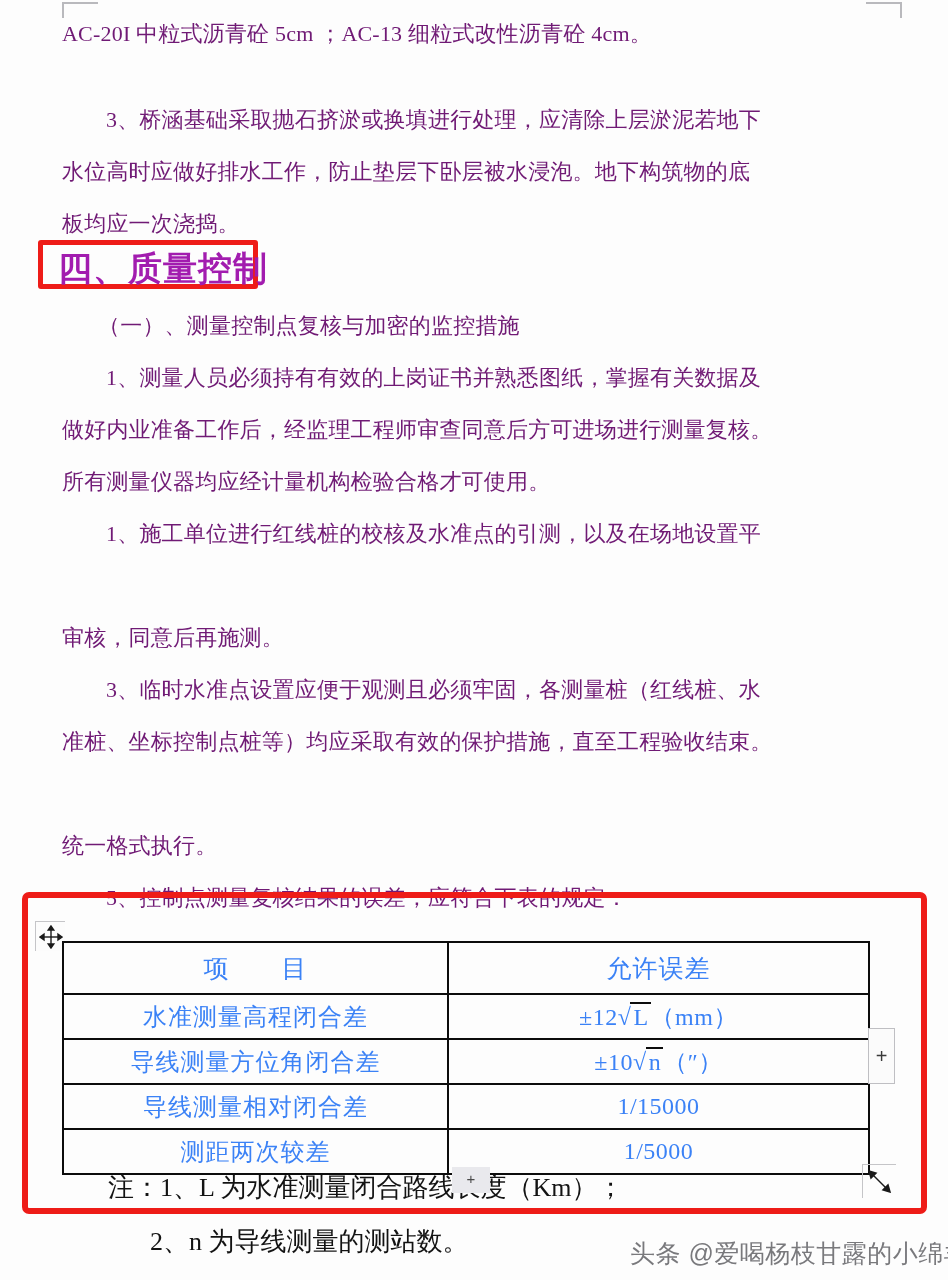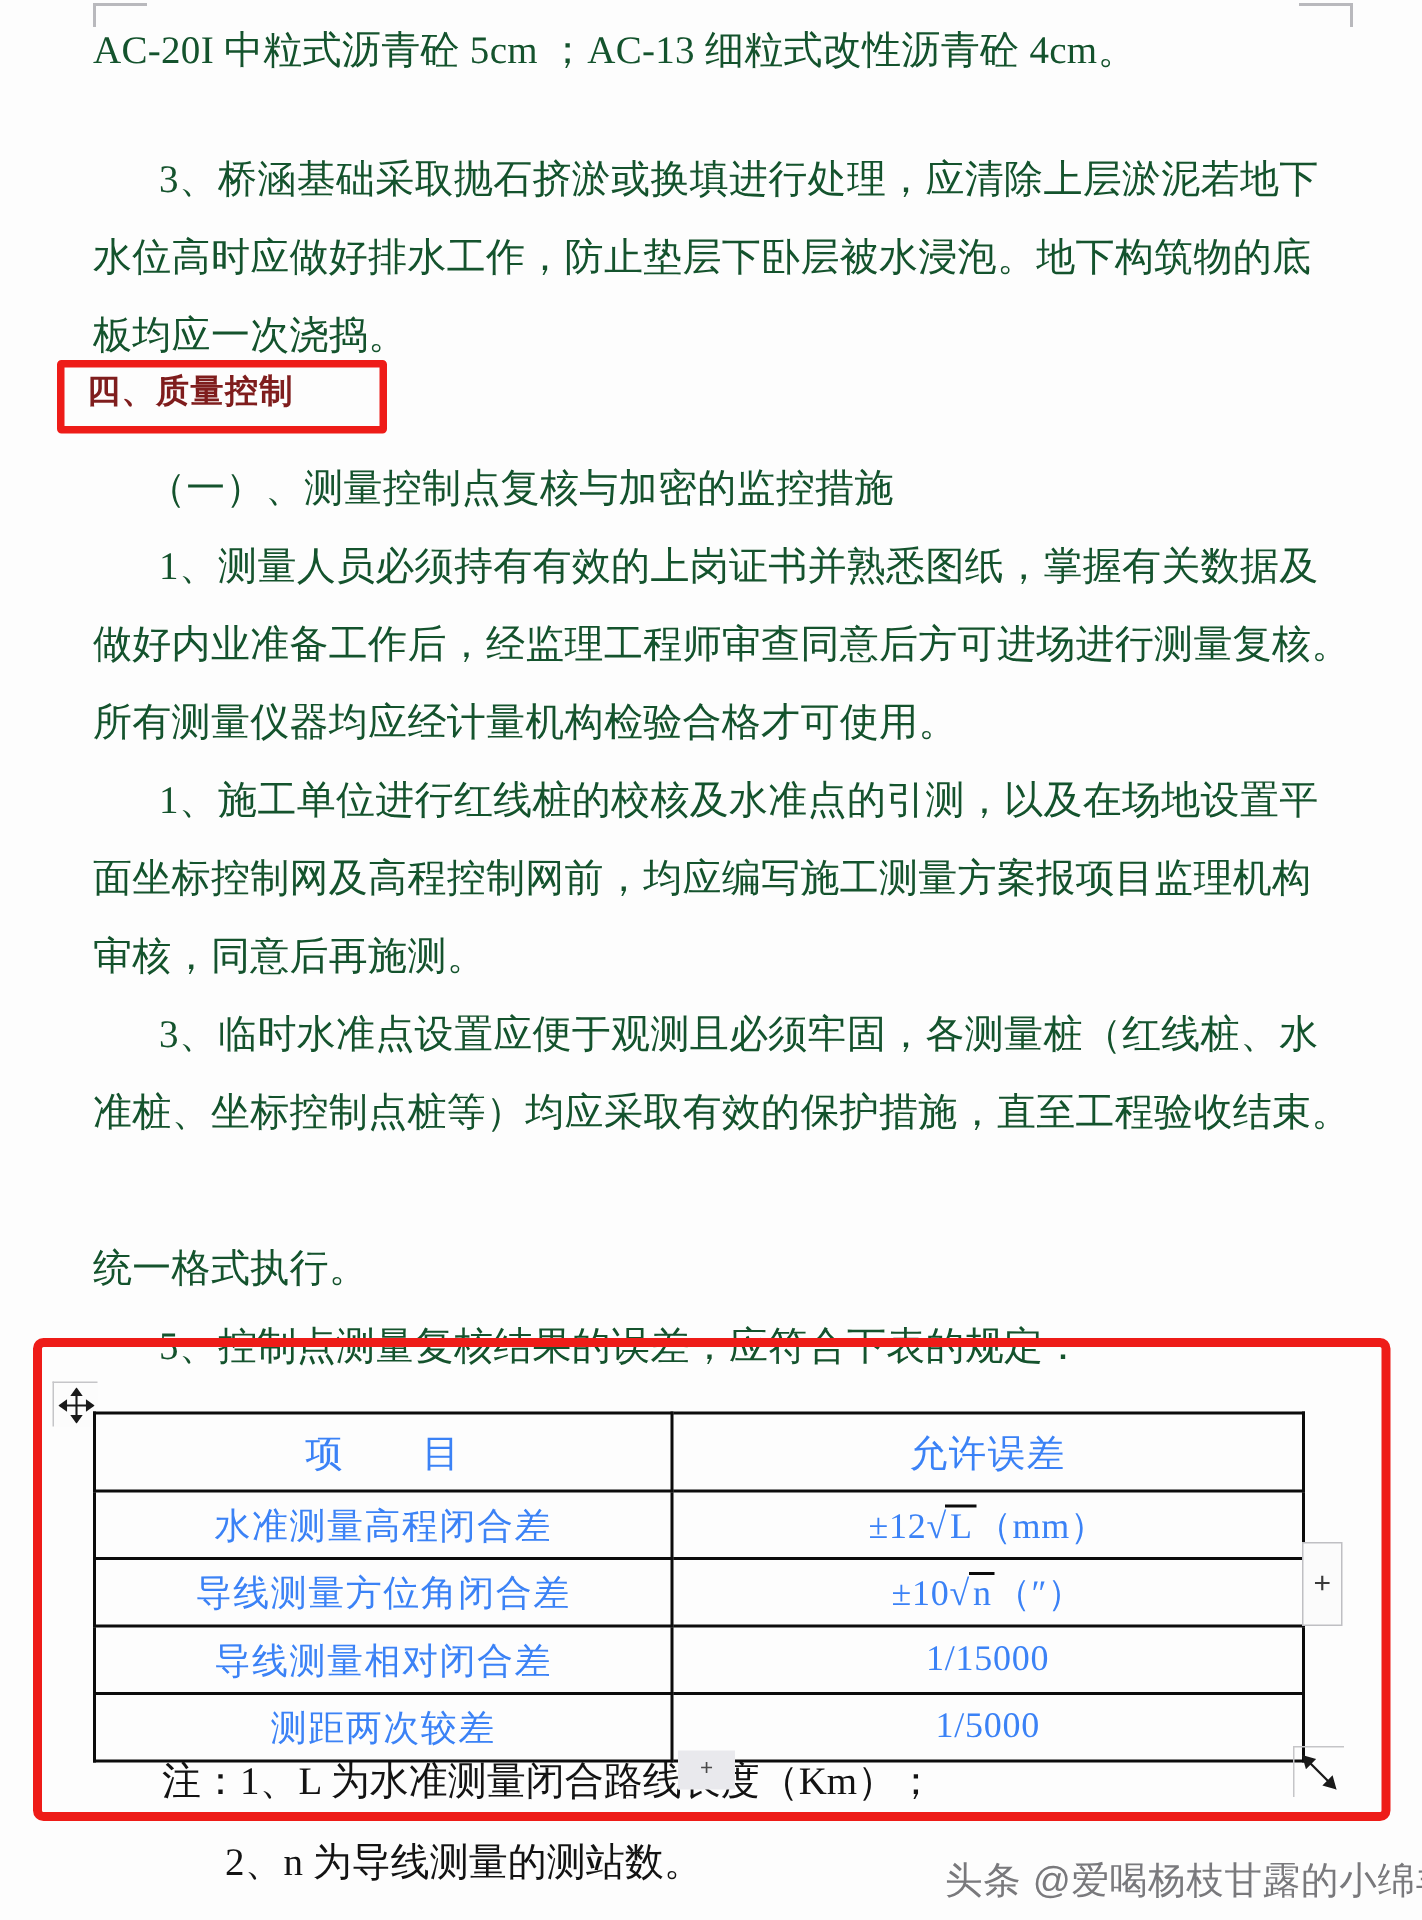--- a/index.html
+++ b/index.html
@@ -26,48 +26,48 @@
     width: 36px;
     height: 16px;
     border: 2px solid #b9b9bd;
   }
   .corner-mark.tl { left: 62px; top: 2px; border-right: none; border-bottom: none; }
   .corner-mark.tr { left: 866px; top: 2px; border-left: none; border-bottom: none; }
 
   
   .para {
     position: absolute;
-    font-size: 26px;
+    font-size: 22px;
     line-height: 52px;
     letter-spacing: 0.2px;
-    color: #14532d;
+    color: #701a75;
     white-space: nowrap;
     font-weight: 500;
   }
 
   
   .heading-box {
     position: absolute;
     left: 38px;
     top: 240px;
     width: 220px;
     height: 49px;
     border: 5px solid #ee1c18;
     border-radius: 3px;
     background: transparent;
   }
   .heading-text {
     position: absolute;
     left: 58px;
     top: 246px;
-    font-size: 22px;
+    font-size: 34px;
     font-weight: 700;
     letter-spacing: 1px;
     font-family: "Liberation Sans", "DejaVu Sans", sans-serif;
-    color: #7f1d1d;
+    color: #a21caf;
     white-space: nowrap;
   }
 
   
   .table-box {
     position: absolute;
     left: 22px;
     top: 892px;
     width: 905px;
     height: 322px;
@@ -215,21 +215,20 @@
   <div class="heading-box"></div>
   <div class="heading-text">四、质量控制</div>
 
   <div class="para" style="left:98px;  top:300px;">（一）、测量控制点复核与加密的监控措施</div>
 
   <div class="para" style="left:106px; top:352px;">1、测量人员必须持有有效的上岗证书并熟悉图纸，掌握有关数据及</div>
   <div class="para" style="left:62px;  top:404px;">做好内业准备工作后，经监理工程师审查同意后方可进场进行测量复核。</div>
   <div class="para" style="left:62px;  top:456px;">所有测量仪器均应经计量机构检验合格才可使用。</div>
 
   <div class="para" style="left:106px; top:508px;">1、施工单位进行红线桩的校核及水准点的引测，以及在场地设置平</div>
-  <div class="para" style="left:62px;  top:560px;">面坐标控制网及高程控制网前，均应编写施工测量方案报项目监理机构</div>
   <div class="para" style="left:62px;  top:612px;">审核，同意后再施测。</div>
 
   <div class="para" style="left:106px; top:664px;">3、临时水准点设置应便于观测且必须牢固，各测量桩（红线桩、水</div>
   <div class="para" style="left:62px;  top:716px;">准桩、坐标控制点桩等）均应采取有效的保护措施，直至工程验收结束。</div>
 
   <div class="para" style="left:62px;  top:820px;">统一格式执行。</div>
 
   <div class="para" style="left:106px; top:872px;">5、控制点测量复核结果的误差，应符合下表的规定：</div>
 
   <div class="table-box"></div>

